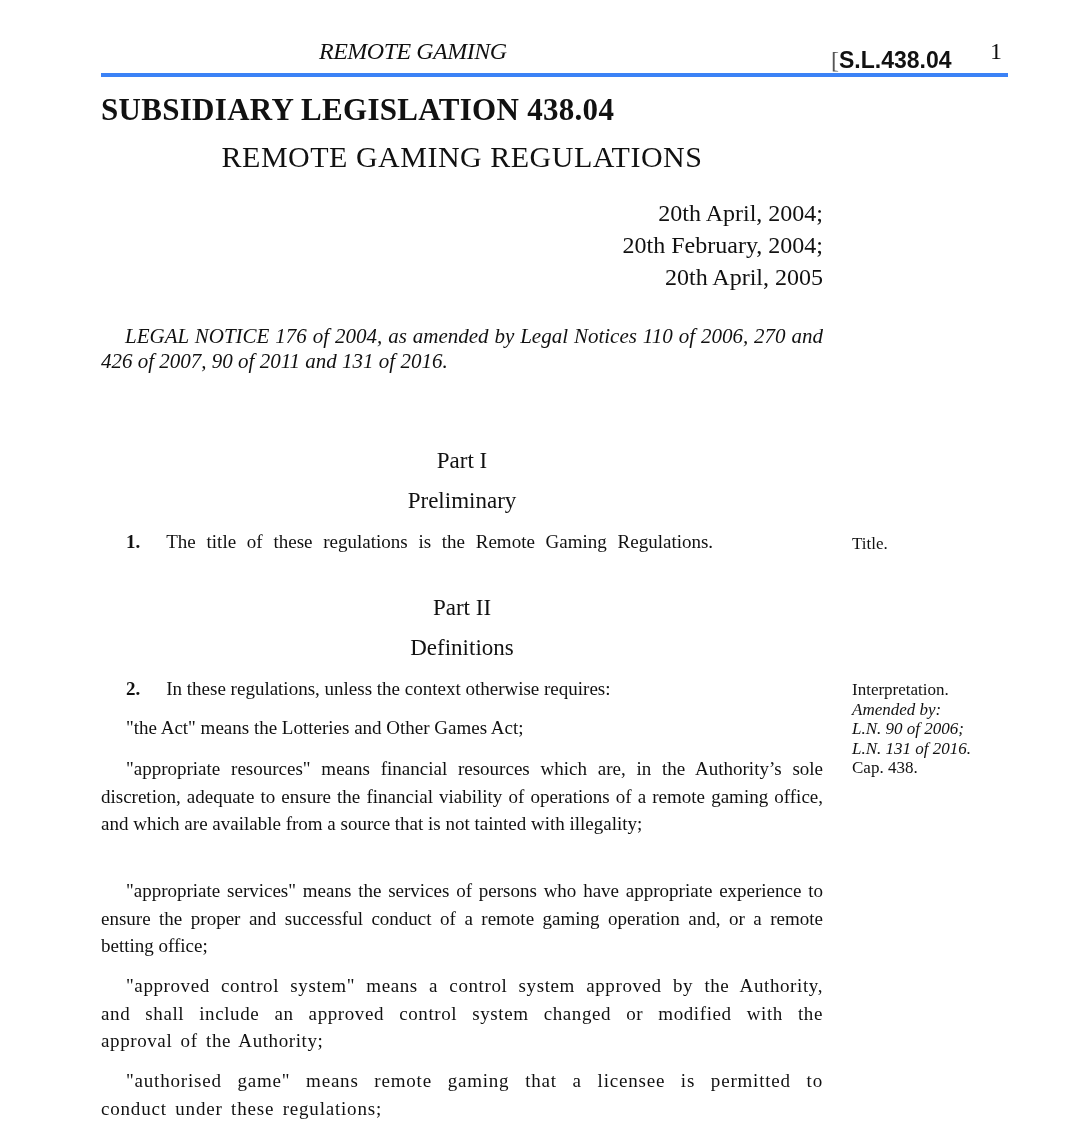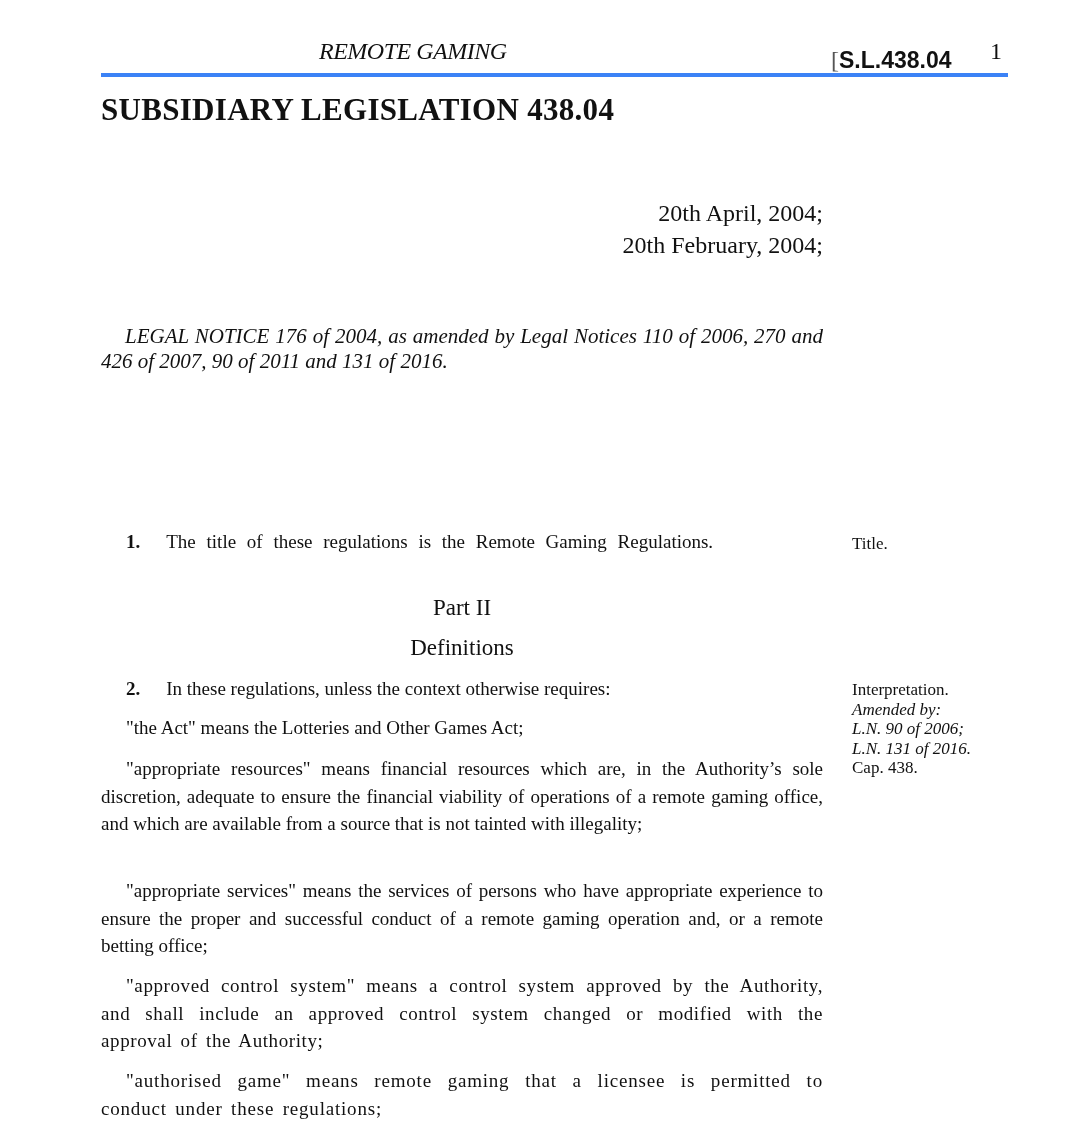--- a/index.html
+++ b/index.html
@@ -35,28 +35,32 @@
 
 <div class="page">
 
   <div class="running-header">
     <span class="rh-title">REMOTE GAMING</span>
     <span class="rh-ref"><span class="bracket">[</span><span class="code">S.L.438.04</span></span>
     <span class="rh-page">1</span>
   </div>
 
   <div class="main-title">SUBSIDIARY LEGISLATION 438.04</div>
+  <div class="sub-title">REMOTE GAMING REGULATIONS</div>
 
   <div class="dates">
     <div>20th April, 2004;</div>
     <div>20th February, 2004;</div>
+    <div>20th April, 2005</div>
   </div>
 
   <div class="legal-notice">LEGAL NOTICE 176 of 2004, as amended by Legal Notices 110 of 2006, 270 and 426 of 2007, 90 of 2011 and 131 of 2016.</div>
 
+  <div class="heading" style="top:448px;">Part I</div>
+  <div class="heading" style="top:488px;">Preliminary</div>
 
   <div class="para" style="top:528px; text-indent:25px; word-spacing:6px;">
     <span class="num">1.</span><span>The title of these regulations is the Remote Gaming Regulations.</span>
   </div>
   <div class="margin-note" style="top:534px;">Title.</div>
 
   <div class="heading" style="top:635px;">Definitions</div>
   <div class="heading" style="top:595px;">Part II</div>
 
   <div class="para" style="top:675px;">

